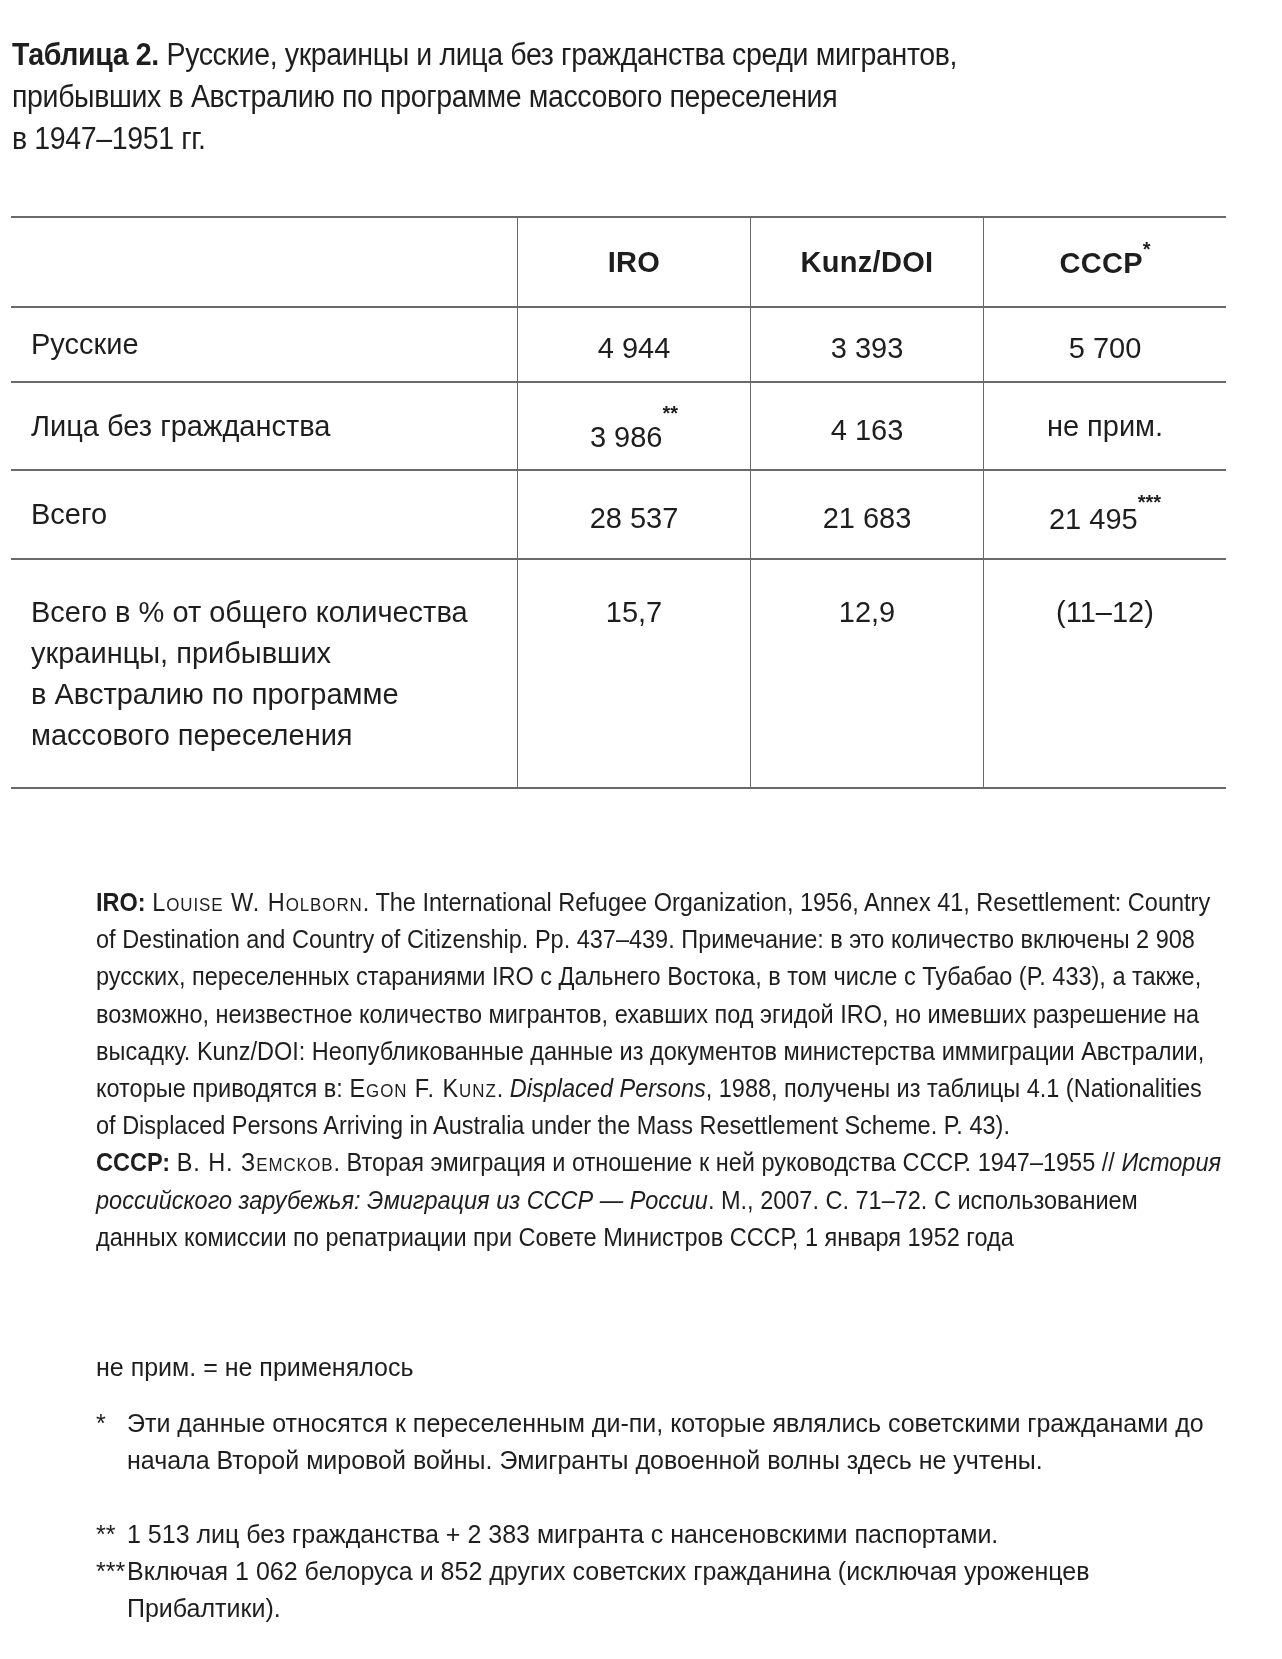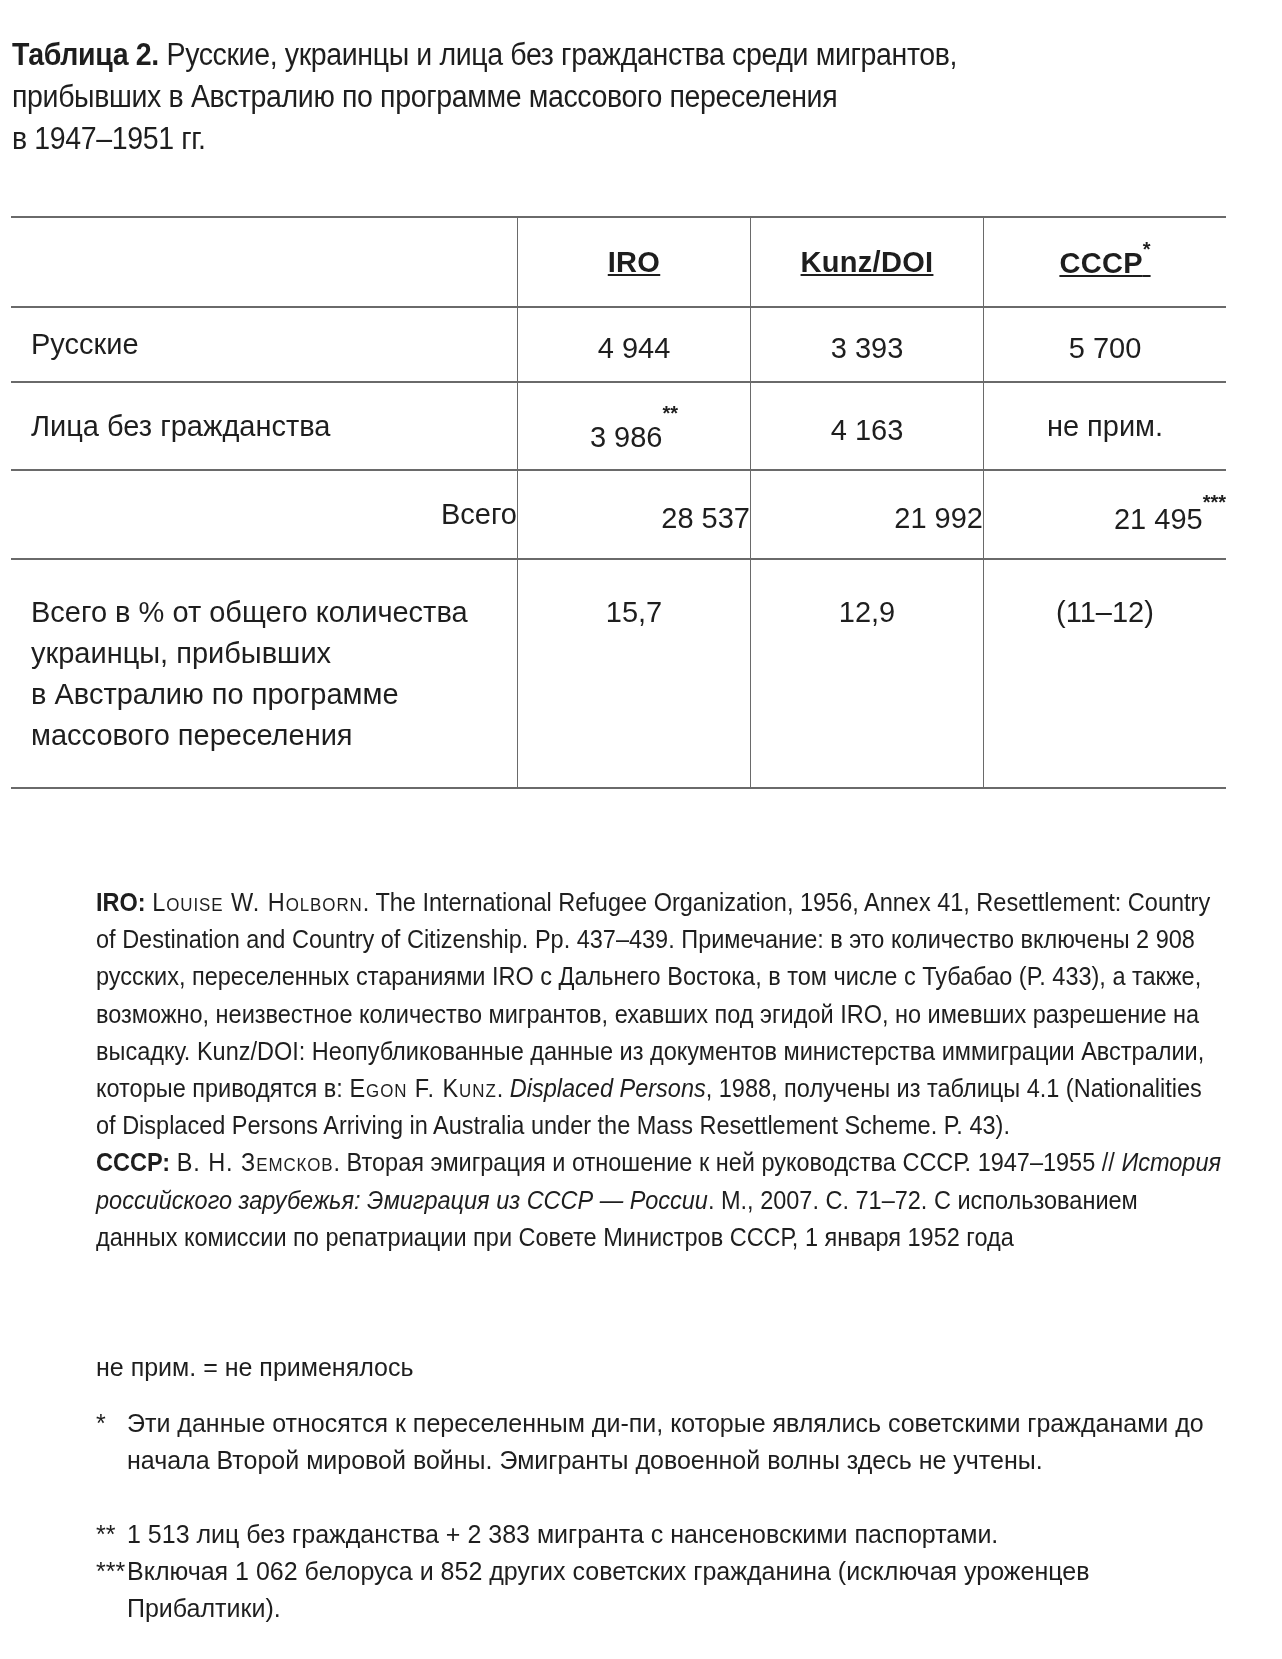--- a/index.html
+++ b/index.html
@@ -19,26 +19,26 @@
     width: 1215px; border-collapse: collapse;
   }
   table.data td, table.data th {
     border-top: 2px solid #6a6a6a;
     border-bottom: 2px solid #6a6a6a;
     font-size: 29px; font-weight: normal;
     padding: 0; vertical-align: middle;
   }
   table.data tr > *:not(:first-child) { border-left: 1.5px solid #6a6a6a; text-align: center; }
   table.data tr > *:first-child { padding-left: 20px; text-align: left; width: 486px; }
-  table.data th { height: 88px; font-weight: bold; text-decoration: underline; }
+  table.data th { height: 88px; font-weight: bold; }
   table.data .col-iro { width: 232px; }
   table.data .col-kunz { width: 232px; }
   table.data tr.r1 td, table.data tr.r2 td { height: 73px; }
   table.data tr.r3 td { height: 86px; }
-  table.data tr.r4 td { height: 87px; text-align: right; }
+  table.data tr.r4 td { height: 87px; }
   table.data tr.r5 td { height: 195px; vertical-align: top; padding-top: 32px; line-height: 41px; }
   .hdr-text { font-weight: 600; letter-spacing: 0.3px; }
   sup.mark { font-size: 20px; position: relative; top: -6px; font-weight: bold; }
   .lowered { position: relative; top: 10px; }
   .cell-num { position: relative; top: 4px; }
 
   .notes {
     position: absolute; left: 96px; top: 884px; width: 1130px;
     font-size: 25px; line-height: 37.2px;
     transform: scaleX(0.94); transform-origin: left top; width: 1200px;
@@ -79,21 +79,21 @@
   </tr>
   <tr class="r3">
     <td>Лица без гражданства</td>
     <td><span class="lowered">3 986</span><sup class="mark">**</sup></td>
     <td><span class="cell-num">4 163</span></td>
     <td><span>не прим.</span></td>
   </tr>
   <tr class="r4">
     <td>Всего</td>
     <td><span class="cell-num">28 537</span></td>
-    <td><span class="cell-num">21 992</span></td>
+    <td><span class="cell-num">21 683</span></td>
     <td><span class="cell-num">21 495</span><sup class="mark">***</sup></td>
   </tr>
   <tr class="r5">
     <td>
       <span>Всего в % от общего количества</span><br>
       <span>украинцы, прибывших</span><br>
       <span>в Австралию по программе</span><br>
       <span>массового переселения</span>
     </td>
     <td>15,7</td>

